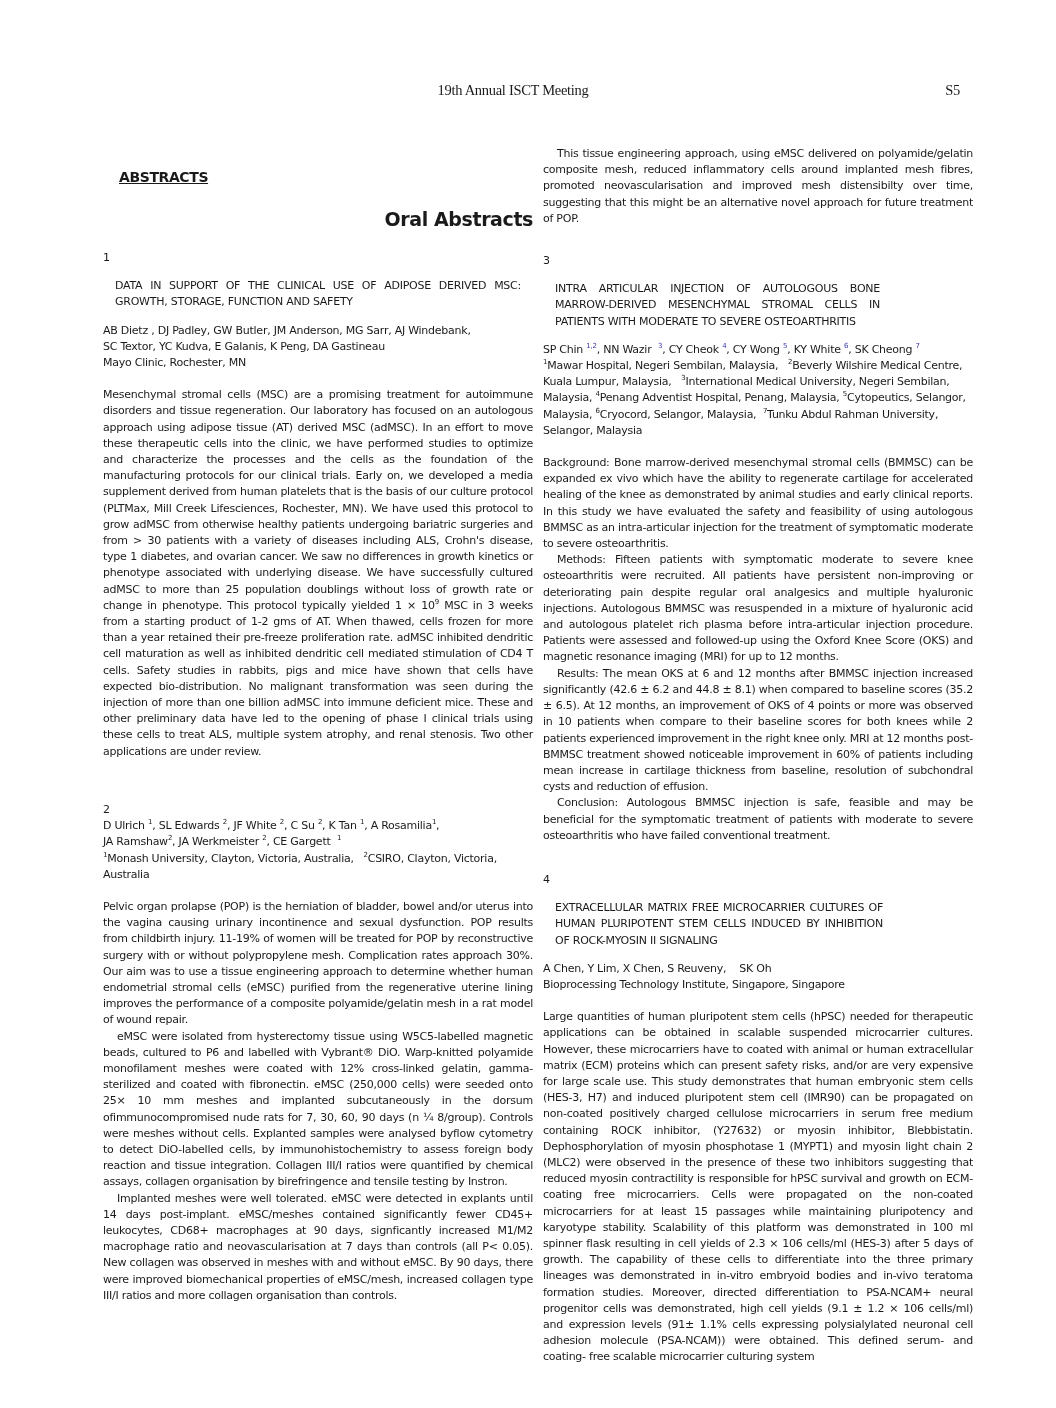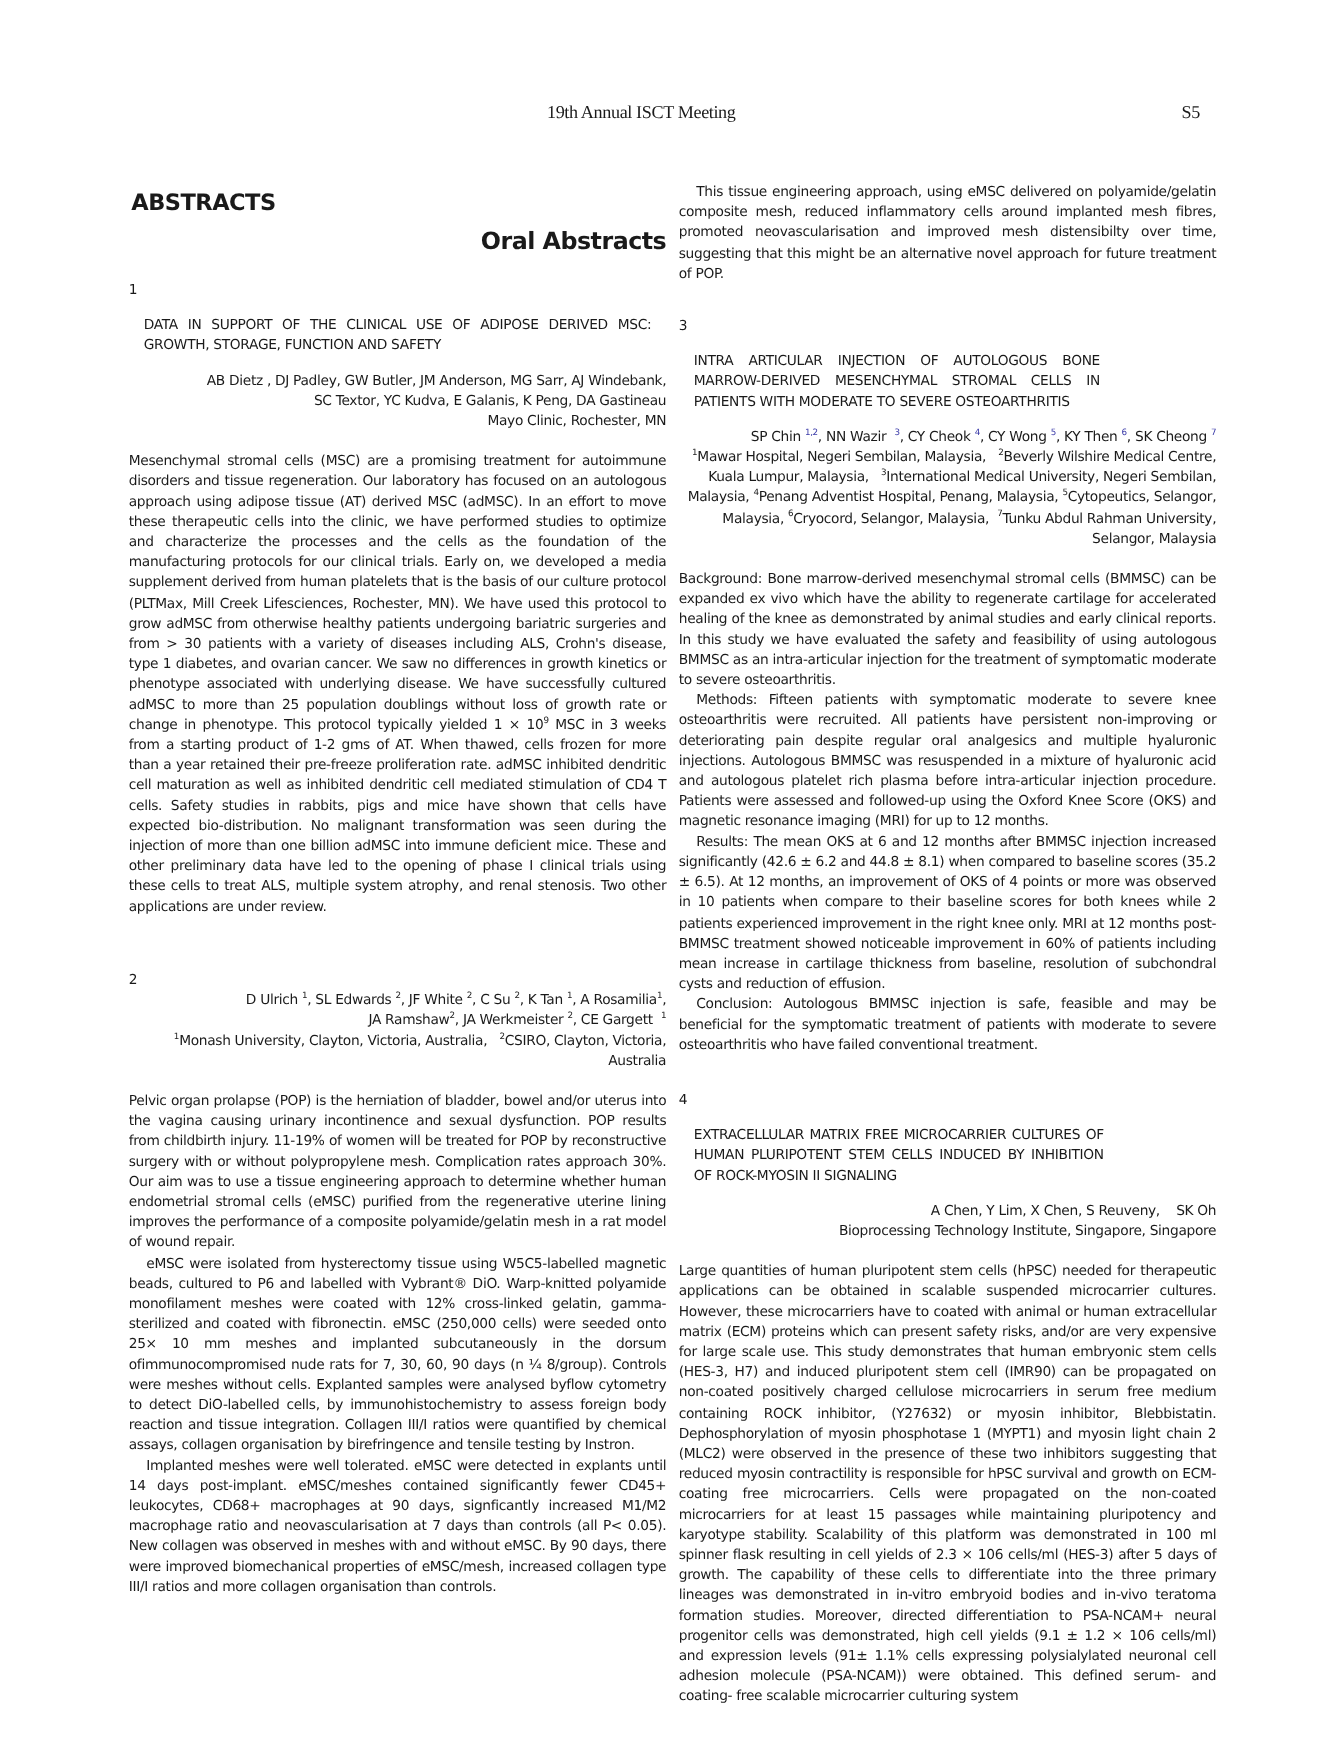--- a/index.html
+++ b/index.html
@@ -9,26 +9,26 @@
   }
   .running-head {
     position: absolute; top: 82px; left: 0; width: 1056px; height: 20px;
     font-size: 14.5px; letter-spacing: -0.3px; font-family: Liberation Serif, serif;
   }
   .running-head .title { position: absolute; left: 0; width: 1026px; text-align: center; top: 0; }
   .running-head .page { position: absolute; right: 96px; top: 0; }
   .col { position: absolute; top: 148px; width: 430px; }
   .col-left { left: 103px; }
   .col-right { left: 543px; top: 146px; }
-  .section-title { font-size: 18px; margin: 2px; line-height: 26px; letter-spacing: -0.4px; }
+  .section-title { font-size: 14px; margin: 16px; line-height: 26px; letter-spacing: -0.4px; text-decoration: underline; }
   .section-subtitle { font-size: 19px; margin: 4px 0 18px 0; line-height: 26px; letter-spacing: -0.4px; text-align: right; }
   .abs { font-size: 11px; line-height: 16.2px; letter-spacing: -0.25px; }
   .abs .num { margin: 0; }
   .abs .atitle { margin: 12px; text-align: justify; text-align-last: left; }
-  .abs .authors, .abs .affil { margin: 0; text-align: right; }
+  .abs .authors, .abs .affil { margin: 0; }
   .abs .body { margin-top: 16px; }
   .abs p { margin: 0; text-align: justify; }
   .abs p.ind { text-indent: 14px; }
   sup { font-size: 7px; vertical-align: 5px; line-height: 0; }
   sup.lnk { color: #3a3aa8; }
   .gap-l2 { margin-top: 20px; }
   .gap-r3 { margin-top: 26px; }
   .gap-r4 { margin-top: 28px; }
 </style>
 </head>
@@ -74,21 +74,21 @@
 
 <div class="col col-right">
   <div class="abs">
     <p class="ind">This tissue engineering approach, using eMSC delivered on polyamide/gelatin composite mesh, reduced inflammatory cells around implanted mesh fibres, promoted neovascularisation and improved mesh distensibilty over time, suggesting that this might be an alternative novel approach for future treatment of POP.</p>
   </div>
 
   <div class="abs gap-r3">
     <div class="num">3</div>
     <div class="atitle" style="width:325px">INTRA ARTICULAR INJECTION OF AUTOLOGOUS BONE MARROW-DERIVED MESENCHYMAL STROMAL CELLS IN PATIENTS WITH MODERATE TO SEVERE OSTEOARTHRITIS</div>
     <div class="authors">
-      <span><span>SP Chin</span> <sup class="lnk">1,2</sup>, </span><span><span>NN Wazir</span> &nbsp;<sup class="lnk">3</sup>, </span><span><span>CY Cheok</span> <sup class="lnk">4</sup>, </span><span><span>CY Wong</span> <sup class="lnk">5</sup>, </span><span><span>KY Then</span> <sup class="lnk">6</sup>, </span><span><span>SK Cheong</span> <sup class="lnk">7</sup></span>
+      <span><span>SP Chin</span> <sup class="lnk">1,2</sup>, </span><span><span>NN Wazir</span> &nbsp;<sup class="lnk">3</sup>, </span><span><span>CY Cheok</span> <sup class="lnk">4</sup>, </span><span><span>CY Wong</span> <sup class="lnk">5</sup>, </span><span><span>KY White</span> <sup class="lnk">6</sup>, </span><span><span>SK Cheong</span> <sup class="lnk">7</sup></span>
     </div>
     <div class="affil">
       <sup>1</sup><span>Mawar Hospital, Negeri Sembilan, Malaysia,</span> &nbsp;&nbsp;<sup>2</sup><span>Beverly Wilshire Medical Centre, Kuala Lumpur, Malaysia,</span> &nbsp;&nbsp;<sup>3</sup><span>International Medical University, Negeri Sembilan, Malaysia,</span> <sup>4</sup><span>Penang Adventist Hospital, Penang, Malaysia,</span> <sup>5</sup><span>Cytopeutics, Selangor, Malaysia,</span> <sup>6</sup><span>Cryocord, Selangor, Malaysia,</span> &nbsp;<sup>7</sup><span>Tunku Abdul Rahman University, Selangor, Malaysia</span>
     </div>
     <div class="body">
       <p>Background:  Bone marrow-derived mesenchymal stromal cells (BMMSC) can be expanded ex vivo which have the ability to regenerate cartilage for accelerated healing of the knee as demonstrated by animal studies and early clinical reports. In this study we have evaluated the safety and feasibility of using autologous BMMSC as an intra-articular injection for the treatment of symptomatic moderate to severe osteoarthritis.</p>
       <p class="ind">Methods:  Fifteen patients with symptomatic moderate to severe knee osteoarthritis were recruited. All patients have persistent non-improving or deteriorating pain despite regular oral analgesics and multiple hyaluronic injections. Autologous BMMSC was resuspended in a mixture of hyaluronic acid and autologous platelet rich plasma before intra-articular injection procedure. Patients were assessed and followed-up using the Oxford Knee Score (OKS) and magnetic resonance imaging (MRI) for up to 12 months.</p>
       <p class="ind">Results:  The mean OKS at 6 and 12 months after BMMSC injection increased significantly (42.6 ± 6.2 and 44.8 ± 8.1) when compared to baseline scores (35.2 ± 6.5). At 12 months, an improvement of OKS of 4 points or more was observed in 10 patients when compare to their baseline scores for both knees while 2 patients experienced improvement in the right knee only. MRI at 12 months post-BMMSC treatment showed noticeable improvement in 60% of patients including mean increase in cartilage thickness from baseline, resolution of subchondral cysts and reduction of effusion.</p>
       <p class="ind">Conclusion:  Autologous BMMSC injection is safe, feasible and may be beneficial for the symptomatic treatment of patients with moderate to severe osteoarthritis who have failed conventional treatment.</p>
     </div>

